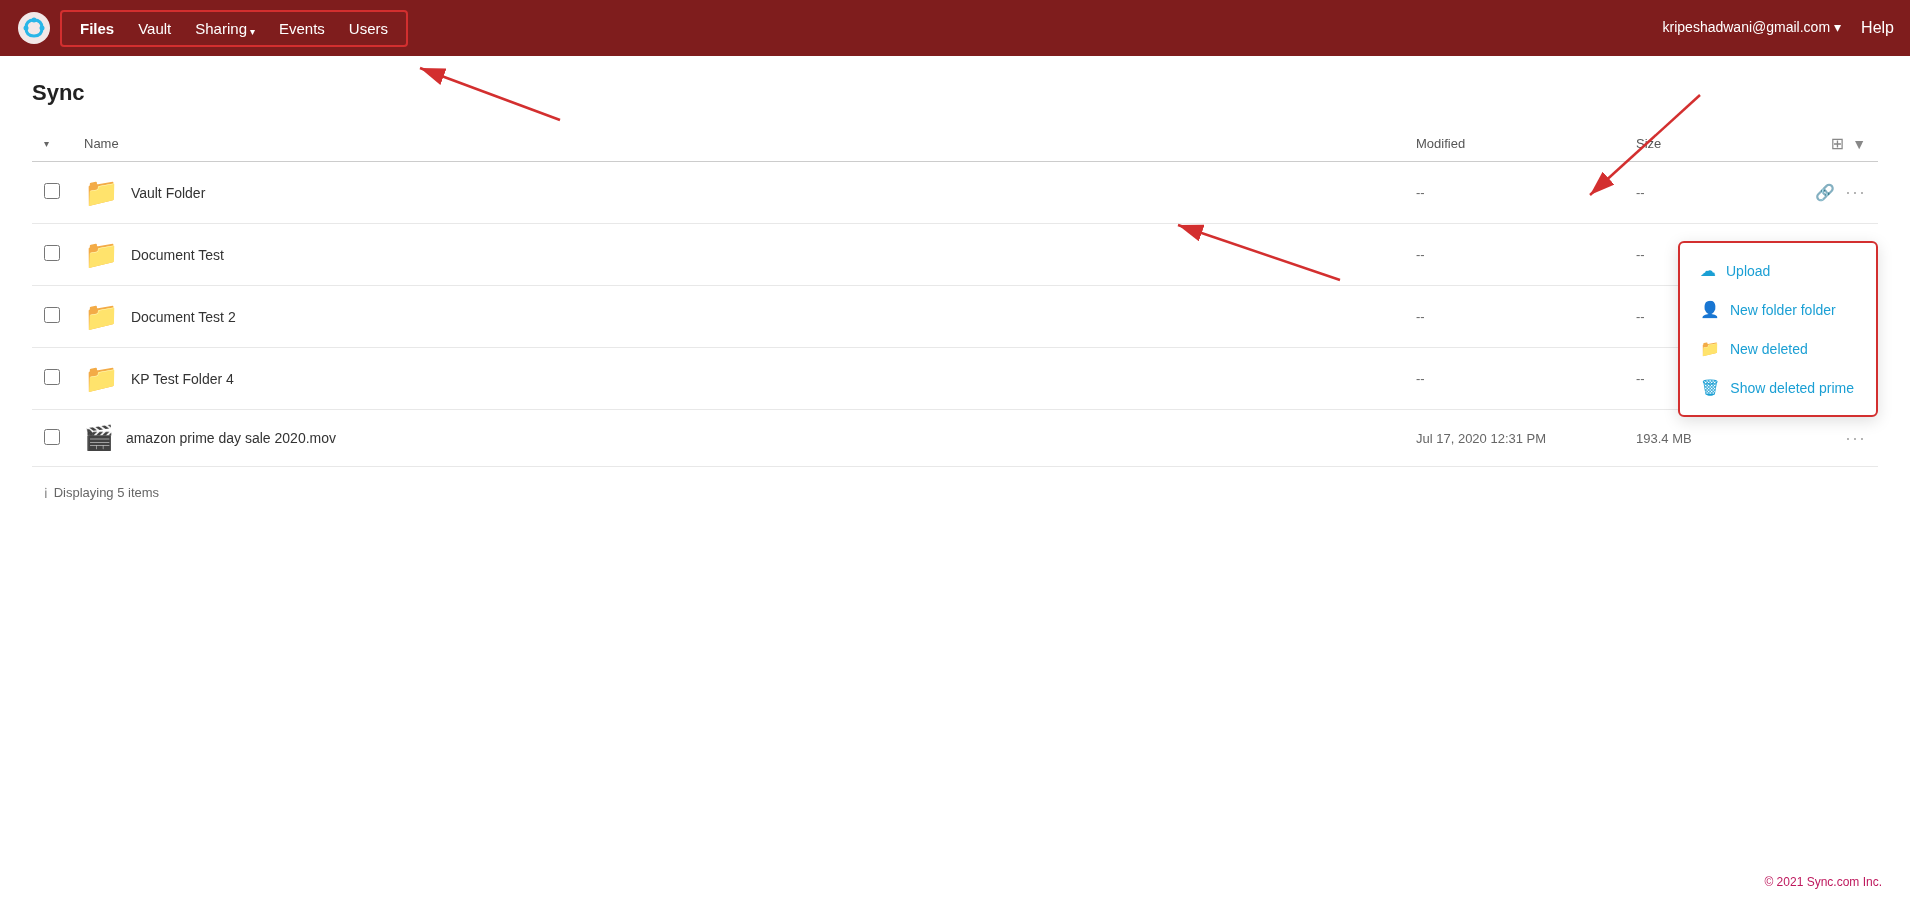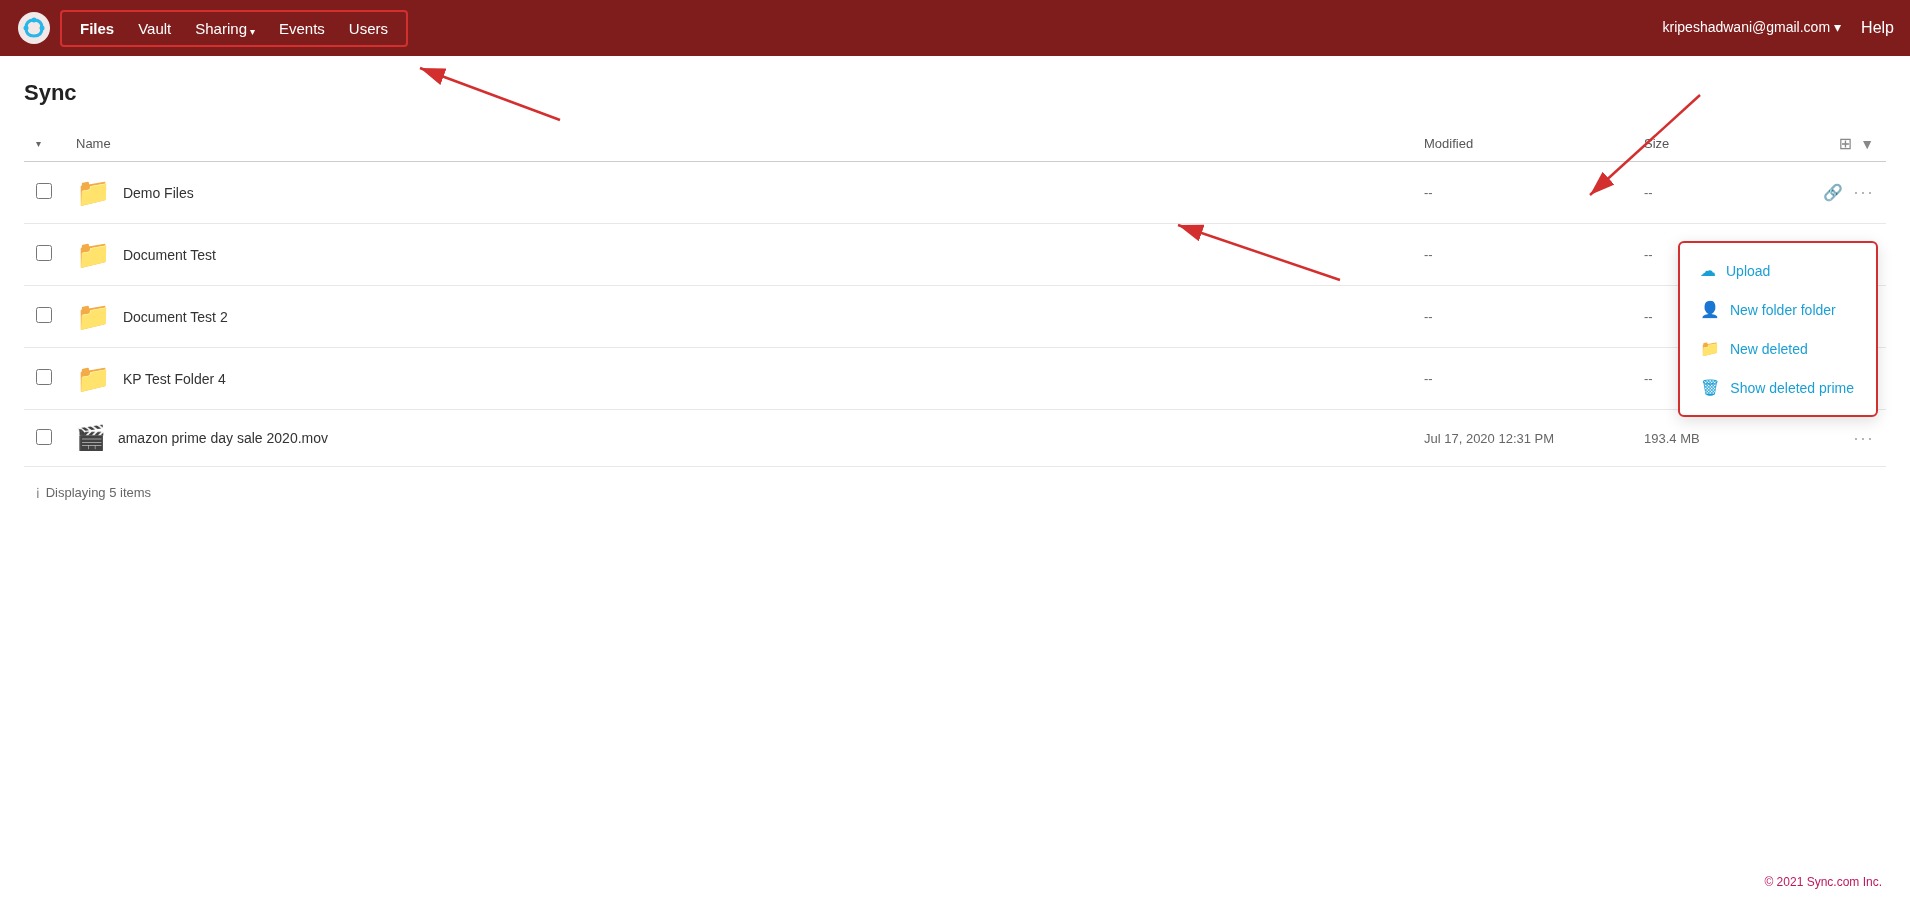--- a/index.html
+++ b/index.html
@@ -34,21 +34,21 @@
     }
     .nav-item.active { color: #fff; font-weight: 600; }
     .sharing-item { display: flex; align-items: flex-end; gap: 3px; }
     .chevron-down { font-size: 10px; }
 
     .header-right { display: flex; align-items: flex-start; gap: 20px; padding-left: 37px; }
     .user-email { color: #fff; font-size: 14px; display: flex; align-items: center; gap: 4px; cursor: pointer; }
     .help-link { color: #fff; font-size: 16px; cursor: pointer; }
 
     
-    .main { padding: 24px 24px; position: relative; }
+    .main { padding: 24px 32px; position: relative; }
 
     .page-title { font-size: 22px; font-weight: 600; color: #222; margin-bottom: 20px; }
     .file-table-header { display: flex; align-items: center; padding: 8px 12px; border-bottom: 1.5px solid #ccc; color: #555; font-size: 13px; gap: 0; }
     .col-check { width: 40px; flex-shrink: 0; display: flex; align-items: center; }
     .col-name { flex: 1; }
     .col-modified { width: 220px; flex-shrink: 0; }
     .col-size { width: 150px; flex-shrink: 0; }
     .col-actions { width: 80px; flex-shrink: 0; display: flex; align-items: center; gap: 8px; justify-content: flex-end; }
 
     .sort-icon { font-size: 10px; color: #666; margin-right: 6px; }
@@ -174,21 +174,21 @@
       <span class="filter-icon">▼</span>
     </div>
   </div>
 
   <div class="file-row">
     <div class="checkbox-cell">
       <input type="checkbox" class="checkbox" style="">
     </div>
     <div class="file-name-cell">
       <span class="folder-icon">📁</span>
-      <span class="file-name">Demo Files</span>
+      <span class="file-name">Vault Folder</span>
     </div>
     <div class="modified-cell">--</div>
     <div class="size-cell">--</div>
     <div class="actions-cell">
       <span class="link-icon">🔗</span>
       <span class="more-icon">···</span>
     </div>
   </div>
 
   <div class="file-row">

